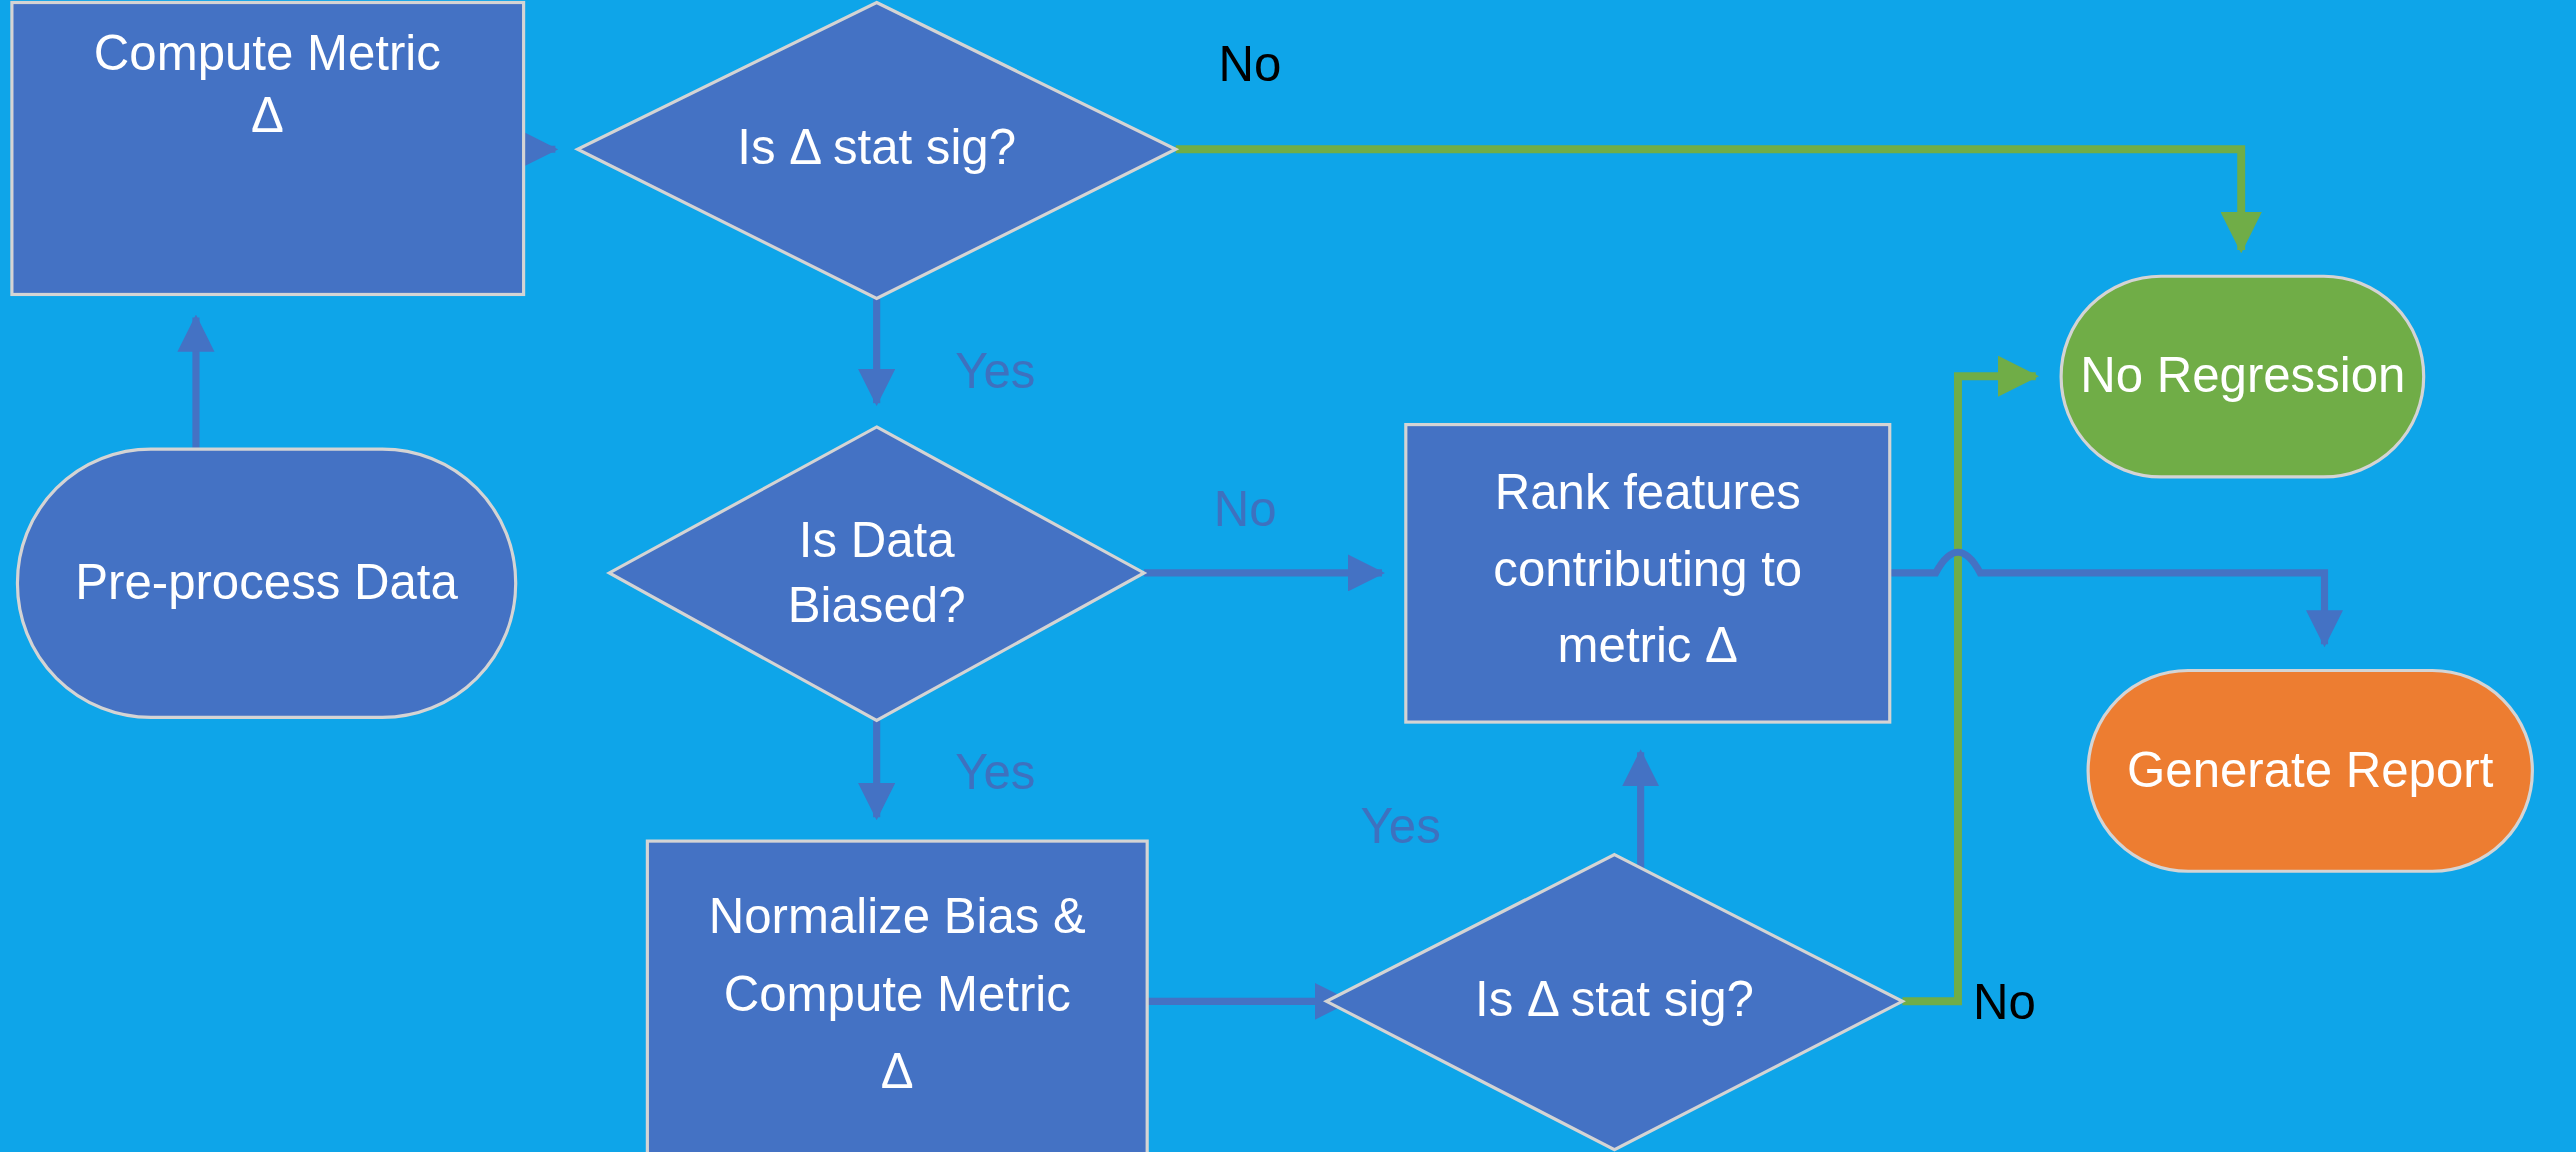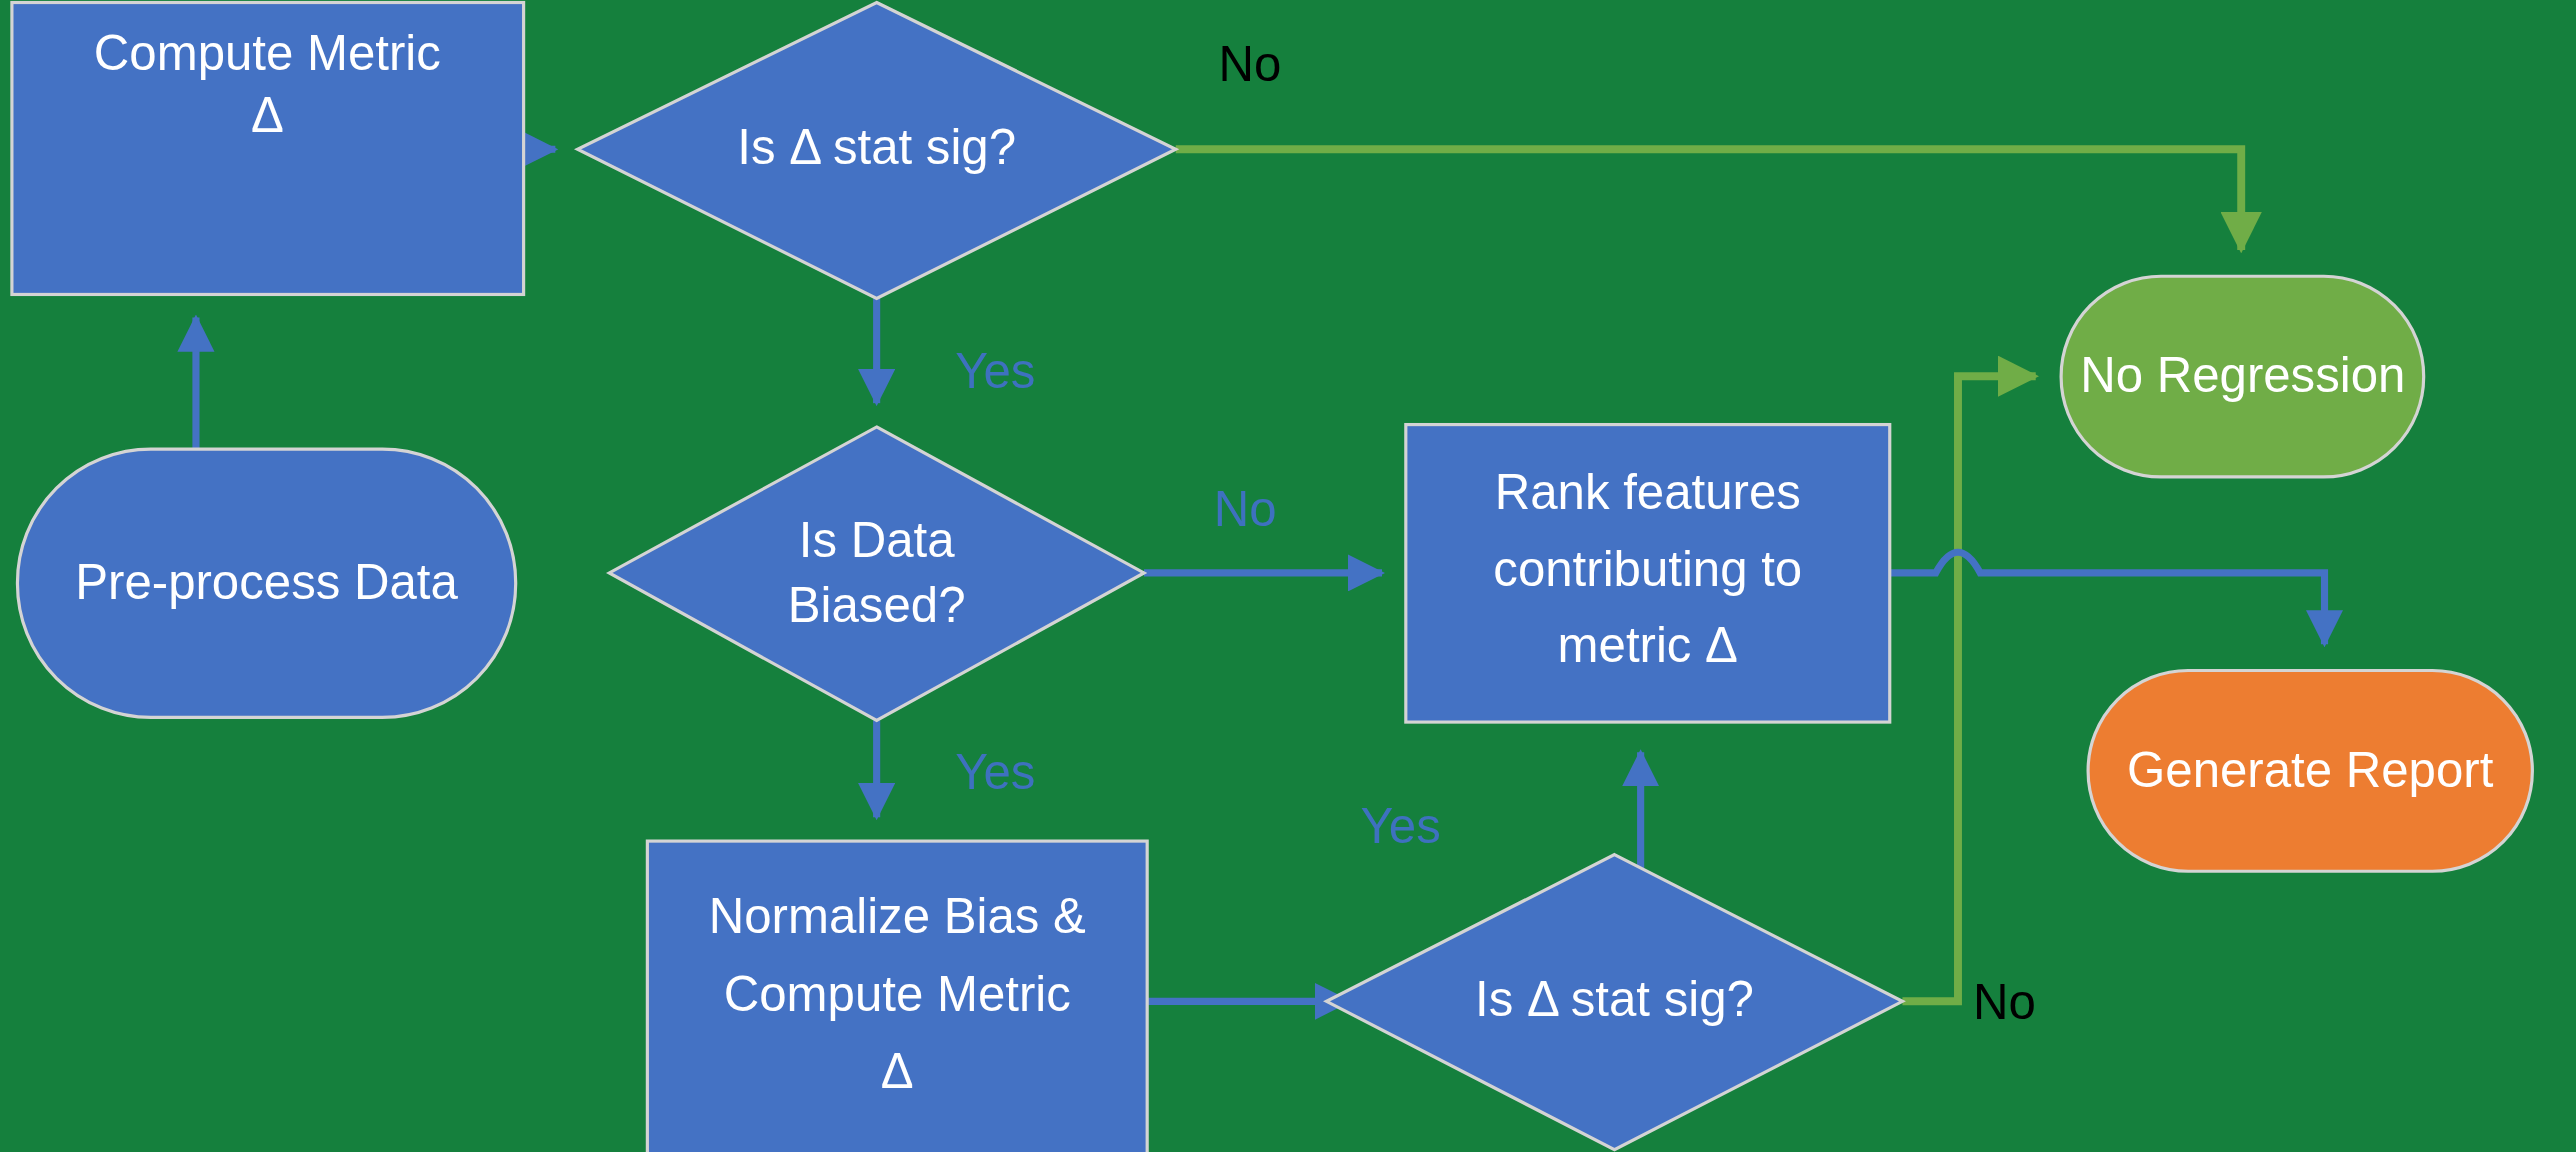--- a/index.html
+++ b/index.html
@@ -2,21 +2,21 @@
 <html style="font-size:12.7px"><head>
 <meta charset="utf-8">
 <title>Metric Regression Analysis Flowchart</title>
 <style>
   html,body{margin:0;padding:0;background:#ffffff;}
   body{
     width:2576px;height:1153px;overflow:hidden;
     font-family:"Liberation Sans", sans-serif;
     -webkit-font-smoothing:antialiased;
   }
-  #flow-root{position:relative;width:2576px;height:1153px;background:#15803d;}
+  #flow-root{position:relative;width:2576px;height:1153px;background:#0ea5e9;}
   svg#flow-svg{position:absolute;left:0;top:0;width:2576px;height:1153px;display:block;}
   .shape-text{
     fill:#ffffff;
     font-family:"Liberation Sans", sans-serif;
     font-size:62px;
     text-anchor:middle;
     dominant-baseline:middle;
   }
   .edge-label{
     font-family:"Liberation Sans", sans-serif;

